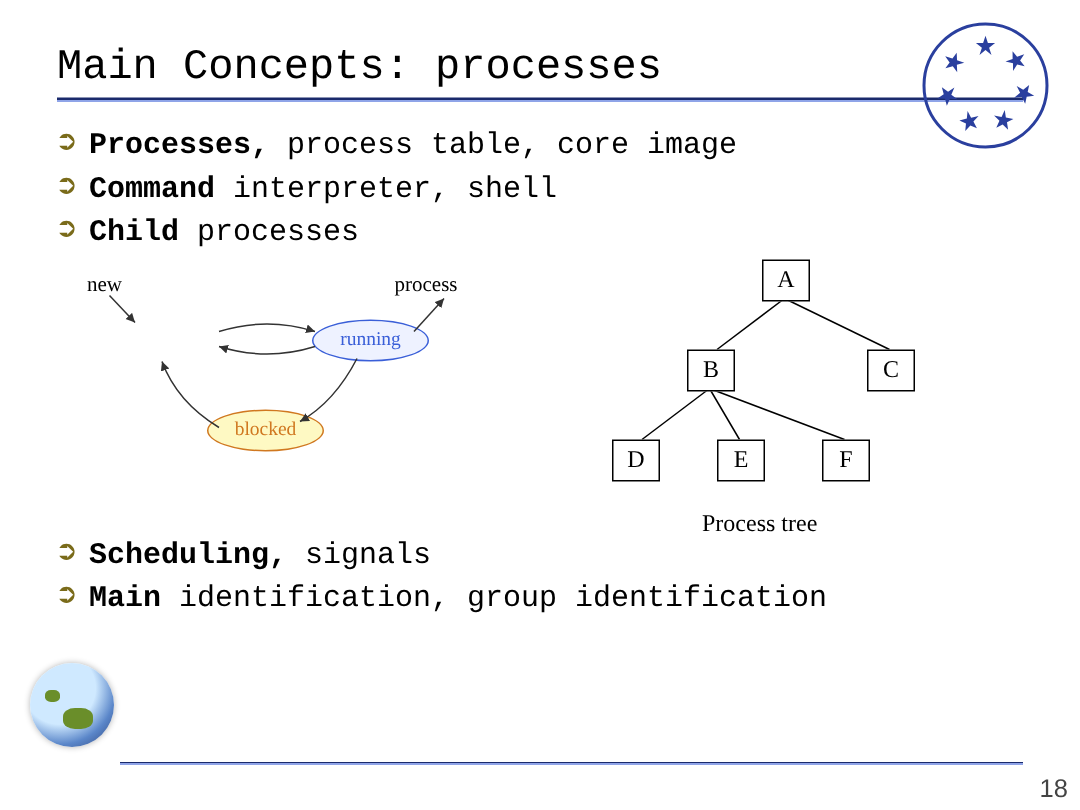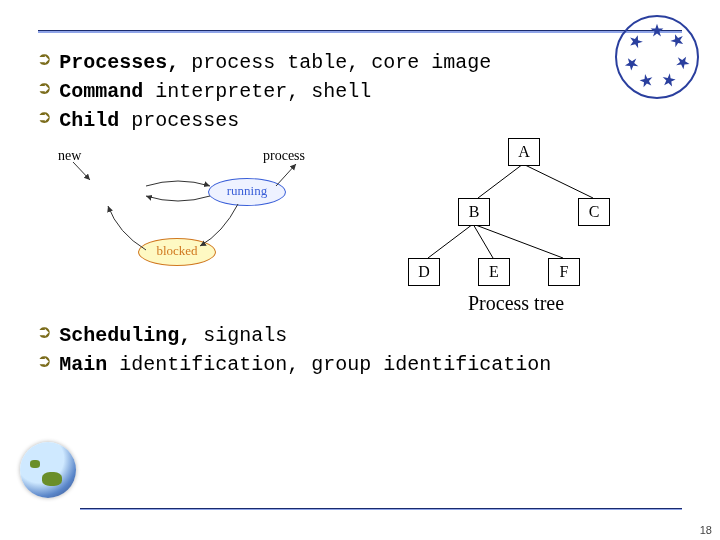--- a/index.html
+++ b/index.html
@@ -15,29 +15,29 @@
   .sd{position:relative;width:340px;height:150px;font-family:"Times New Roman",serif;font-size:14px;color:#000}
   .sd .lbl{position:absolute}
   .oval{position:absolute;border:1px solid #4c1d95;border-radius:50%/50%;text-align:center;font-size:13px;padding:4px 10px}
   .ready{left:40px;top:40px;width:50px;height:18px;border-color:#b83030;color:#b83030;background:#fde;border-width:2px}
   .running{left:170px;top:40px;width:56px;height:18px;border-color:#3a5fd8;color:#3a5fd8;background:#eef2ff}
   .blocked{left:100px;top:100px;width:56px;height:18px;border-color:#d07820;color:#d07820;background:#fef9c3}
   .sd svg{position:absolute;left:0;top:0;pointer-events:none}
   .pt{position:relative;width:290px;height:180px;font-family:"Times New Roman",serif;font-size:16px}
   .node{position:absolute;width:30px;height:26px;border:1px solid #000;text-align:center;line-height:26px;font-size:16px;background:#fff}
   .pt .nA{left:130px;top:0}
-  .pt-caption{position:absolute;left:90px;top:154px;font-size:20px}
+  .pt-caption{position:absolute;left:90px;top:168px;font-size:16px}
   .pt svg{position:absolute;left:0;top:0}
   .stars{position:absolute;right:20px;top:14px;width:86px;height:86px}
   .stars svg{width:86px;height:86px}
   .globe{position:absolute;left:20px;bottom:42px;width:56px;height:56px}
   .globe-circle{width:56px;height:56px;border-radius:50%;background:radial-gradient(circle at 35% 30%,#cfe9ff 0 45%,#5a86c9 70%,#2a3f75 100%);position:relative;box-shadow:0 0 4px rgba(0,0,0,.3)}
   .globe-land{position:absolute;background:#6a8e2a;border-radius:40%}
   .foot-rule{position:absolute;left:80px;right:38px;bottom:30px;height:2px;background:linear-gradient(to bottom,#1a2a6c 0 50%,#8fa4e8 50% 100%)}
-  .pagenum{position:absolute;right:8px;bottom:4px;font-size:11px;font-family:Arial,sans-serif;color:#444}
+  .pagenum{position:absolute;right:8px;bottom:4px;font-size:17px;font-family:Arial,sans-serif;color:#444}
 </style>
 </head>
 <body>
 
 <div class="slide">
 
   <div class="stars">
     <svg viewBox="0 0 86 86">
       <circle cx="43" cy="43" r="41" fill="none" stroke="#2a3f9e" stroke-width="2"></circle>
       <g fill="#2a3f9e">
@@ -50,20 +50,21 @@
           <use href="#s" transform="rotate(102)"></use>
           <use href="#s" transform="rotate(153)"></use>
           <use href="#s" transform="rotate(204)"></use>
           <use href="#s" transform="rotate(255)"></use>
           <use href="#s" transform="rotate(306)"></use>
         </g>
       </g>
     </svg>
   </div>
 
+  <h1>Main Concepts: processes</h1>
   <div class="title-rule"></div>
 
   <ul class="bullets">
     <li>
       <span class="b-mark">➲</span>
       <span><span class="lead">Processes,</span><span> process table, core image</span></span>
     </li>
     <li>
       <span class="b-mark">➲</span>
       <span><span class="lead">Command</span><span> interpreter, shell</span></span>

